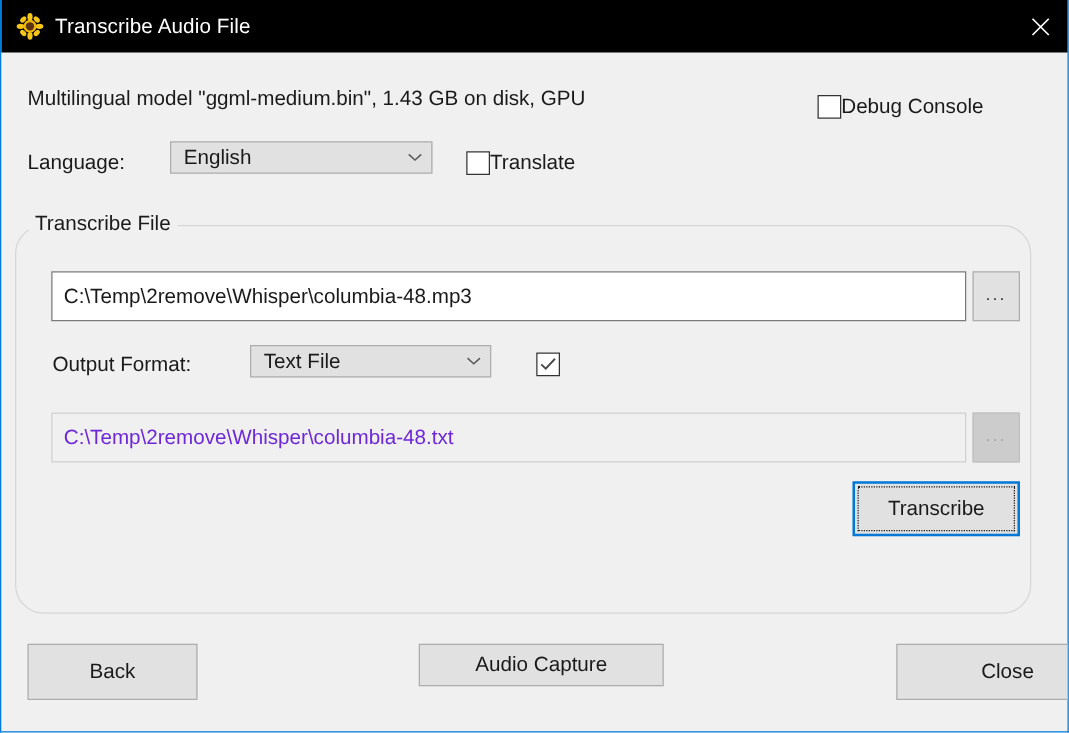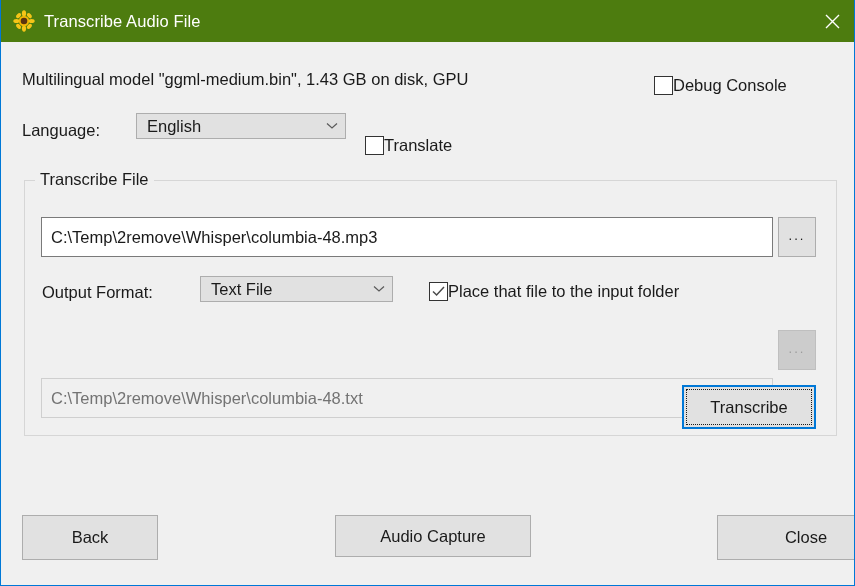--- a/index.html
+++ b/index.html
@@ -21,21 +21,21 @@
     border: 1px solid #0078d7;
     border-top: none;
     overflow: hidden;
   }
 
   
   .titlebar {
     position: absolute;
     left: 0; top: 0;
     width: 855px; height: 42px;
-    background: #4d7c0f;
+    background: #000000;
     display: flex;
     align-items: center;
   }
   .title-icon {
     margin-left: 12px;
     width: 22px; height: 22px;
     position: relative;
     flex: 0 0 auto;
   }
   .title-icon svg { display: block; }
@@ -132,22 +132,21 @@
     padding: 11px 9px;
     font-size: 16.5px;
     color: #1a1a1a;
     white-space: nowrap;
     overflow: hidden;
     text-align: center;
   }
   .tinput.disabled {
     background: #f0f0f0;
     border: 1px solid #cfcfcf;
-    color: #737373;
-    margin-top: 48px;
+    color: #6d28d9;
   }
 
   
   .btn {
     background: #e1e1e1;
     border: 1px solid #adadad;
     display: flex;
     align-items: center;
     justify-content: center;
     font-size: 16.5px;
@@ -214,26 +213,26 @@
 
   <div class="combo" style="position:absolute; left:135px; top:113px; width:210px;">
     <span class="combo-text">English</span>
     <span class="combo-arrow">
       <svg width="12" height="8" viewBox="0 0 12 8">
         <path d="M1 1.5 L6 6 L11 1.5" stroke="#5a5a5a" stroke-width="1.2" fill="none"></path>
       </svg>
     </span>
   </div>
 
-  <div class="cb-row" style="position:absolute; left:364px; top:121px;margin-top:15px;">
+  <div class="cb-row" style="position:absolute; left:372px; top:121px;">
     <span class="cb-box"></span>
     <span class="lbl">Translate</span>
   </div>
 
-  <div class="groupbox" style="left:23px; top:180px; width:813px; height:256px;">
+  <div class="groupbox" style="left:11px; top:180px; width:813px; height:311px;border-radius:23px;">
     <span class="group-legend">Transcribe File</span>
   </div>
 
   <div class="tinput" style="position:absolute; left:40px; top:217px; width:732px; height:40px;">C:\Temp\2remove\Whisper\columbia-48.mp3</div>
 
   <div class="btn dots" style="position:absolute; left:777px; top:217px; width:38px; height:40px;">...</div>
 
   <div class="lbl" style="position:absolute; left:41px; top:283px;">Output Format:</div>
 
   <div class="combo" style="position:absolute; left:199px; top:276px; width:193px;">
@@ -244,31 +243,30 @@
       </svg>
     </span>
   </div>
 
   <div class="cb-row" style="position:absolute; left:428px; top:282px;">
     <span class="cb-box">
       <svg width="15" height="15" viewBox="0 0 15 15">
         <path d="M2 7.5 L5.6 11 L13 3" stroke="#4a4a4a" stroke-width="1.5" fill="none"></path>
       </svg>
     </span>
-    <span class="lbl">Place that file to the input folder</span>
   </div>
 
   <div class="tinput disabled" style="position:absolute; left:40px; top:330px; width:732px; height:40px;">C:\Temp\2remove\Whisper\columbia-48.txt</div>
 
   <div class="btn dots disabled" style="position:absolute; left:777px; top:330px; width:38px; height:40px;">...</div>
 
   <div class="btn" style="position:absolute; left:21px; top:515px; width:136px; height:45px;">Back</div>
 
   <div class="btn default" style="position:absolute; left:681px; top:385px; width:134px; height:44px; position:absolute;">
     <span class="focus-ring"></span>
     <span>Transcribe</span>
   </div>
 
-  <div class="btn" style="position:absolute; left:334px; top:515px; width:196px; height:42px;">Audio Capture</div>
+  <div class="btn" style="position:absolute; left:334px; top:515px; width:196px; height:34px;">Audio Capture</div>
 
   <div class="btn" style="position:absolute; left:716px; top:515px; width:138px; height:45px;padding-left:40px;">Close</div>
 
 </div>
 
 </body></html>

